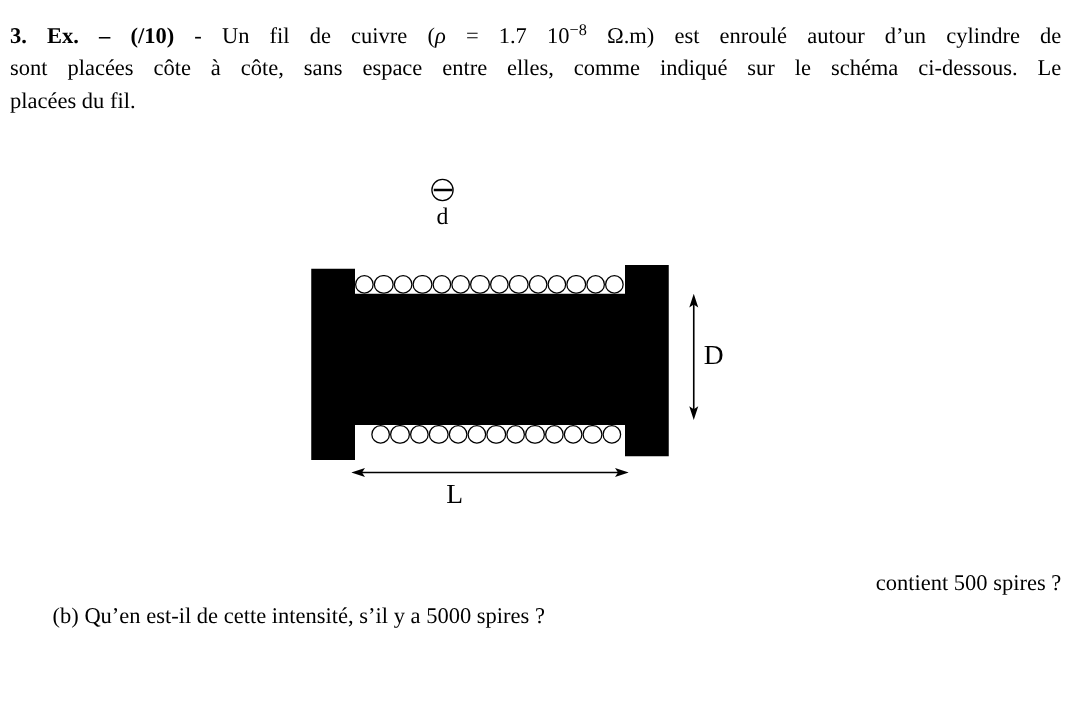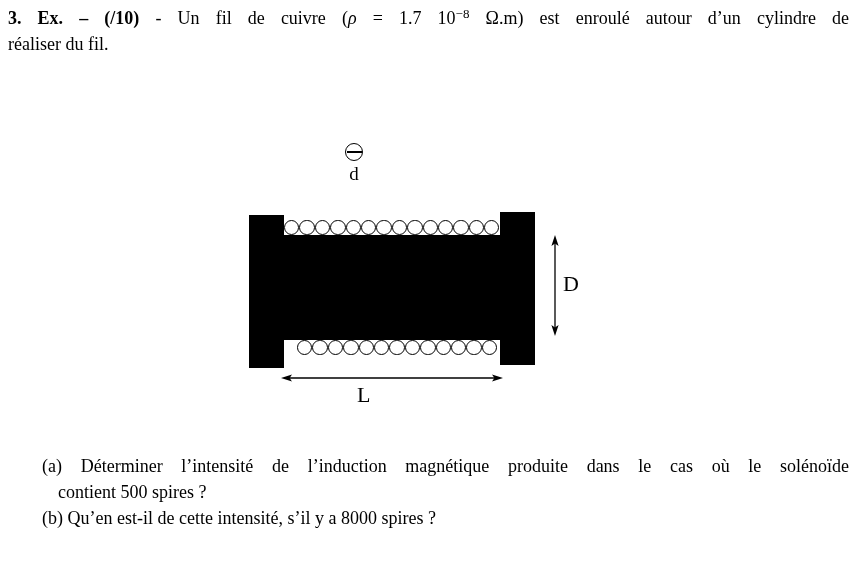--- a/index.html
+++ b/index.html
@@ -9,21 +9,21 @@
     background: #ffffff;
     color: #000000;
     font-family: "Liberation Serif", serif;
     position: relative;
     overflow: hidden;
   }
 
   
   .statement {
     position: absolute;
-    left: 8px; top: 5px;
+    left: 8px; top: 15px;
     width: 841px;
     font-size: 18px;
     line-height: 26px;
   }
   .tline {
     height: 26px;
     text-align: justify;
     text-align-last: justify;
   }
   .tline.last { text-align-last: left; }
@@ -78,30 +78,31 @@
   
   .questions {
     position: absolute;
     left: 42px; top: 453px;
     width: 807px;
     font-size: 18px;
     line-height: 26px;
   }
   .qline { height: 26px; }
   .qline.just { text-align: justify; text-align-last: justify; }
-  .qcont { height: 26px; padding-left: 16px; }
+  .qcont { height: 26px; padding-left: 16px; text-align: right; }
 </style>
 </head>
 <body>
 
 <div class="page">
 
   <div class="statement">
       <div class="tline"><span class="b">3. Ex. – (/10)</span><span> - Un fil de cuivre (</span><span class="i">ρ</span><span> = 1.7 10</span><span class="sup">−8</span><span> Ω.m) est enroulé autour d’un cylindre de</span></div>
-      <div class="tline last"><span>réaliser du fil.</span></div>
+      <div class="tline"><span>sont placées côte à côte, sans espace entre elles, comme indiqué sur le schéma ci-dessous. Le</span></div>
+      <div class="tline last"><span>placées du fil.</span></div>
     </div>
 
   <div class="diagram">
 
     <div class="wire-sym">
       <div class="wire-sym-line"></div>
     </div>
     <div class="d-label">d</div>
 
     <div class="flange-left"></div>
@@ -150,18 +151,17 @@
     <svg class="arrow-svg l-arrow" width="222" height="16" viewBox="0 0 222 16">
       <line x1="4" y1="8" x2="218" y2="8" stroke="#000" stroke-width="1.3"></line>
       <polygon points="0,8 11,4.4 8.6,8 11,11.6" fill="#000"></polygon>
       <polygon points="222,8 211,4.4 213.4,8 211,11.6" fill="#000"></polygon>
     </svg>
     <div class="L-label">L</div>
 
   </div>
 
   <div class="questions">
-      <div class="qline just"><span class="qlabel">(a)</span><span> Déterminer l’intensité de l’induction magnétique produite dans le cas où le solénoïde</span></div>
       <div class="qcont">contient 500 spires ?</div>
-      <div class="qline"><span class="qlabel">(b)</span><span> Qu’en est-il de cette intensité, s’il y a 8000 spires ?</span></div>
+      <div class="qline"><span class="qlabel">(b)</span><span> Qu’en est-il de cette intensité, s’il y a 5000 spires ?</span></div>
     </div>
 
 </div>
 
 </body></html>

